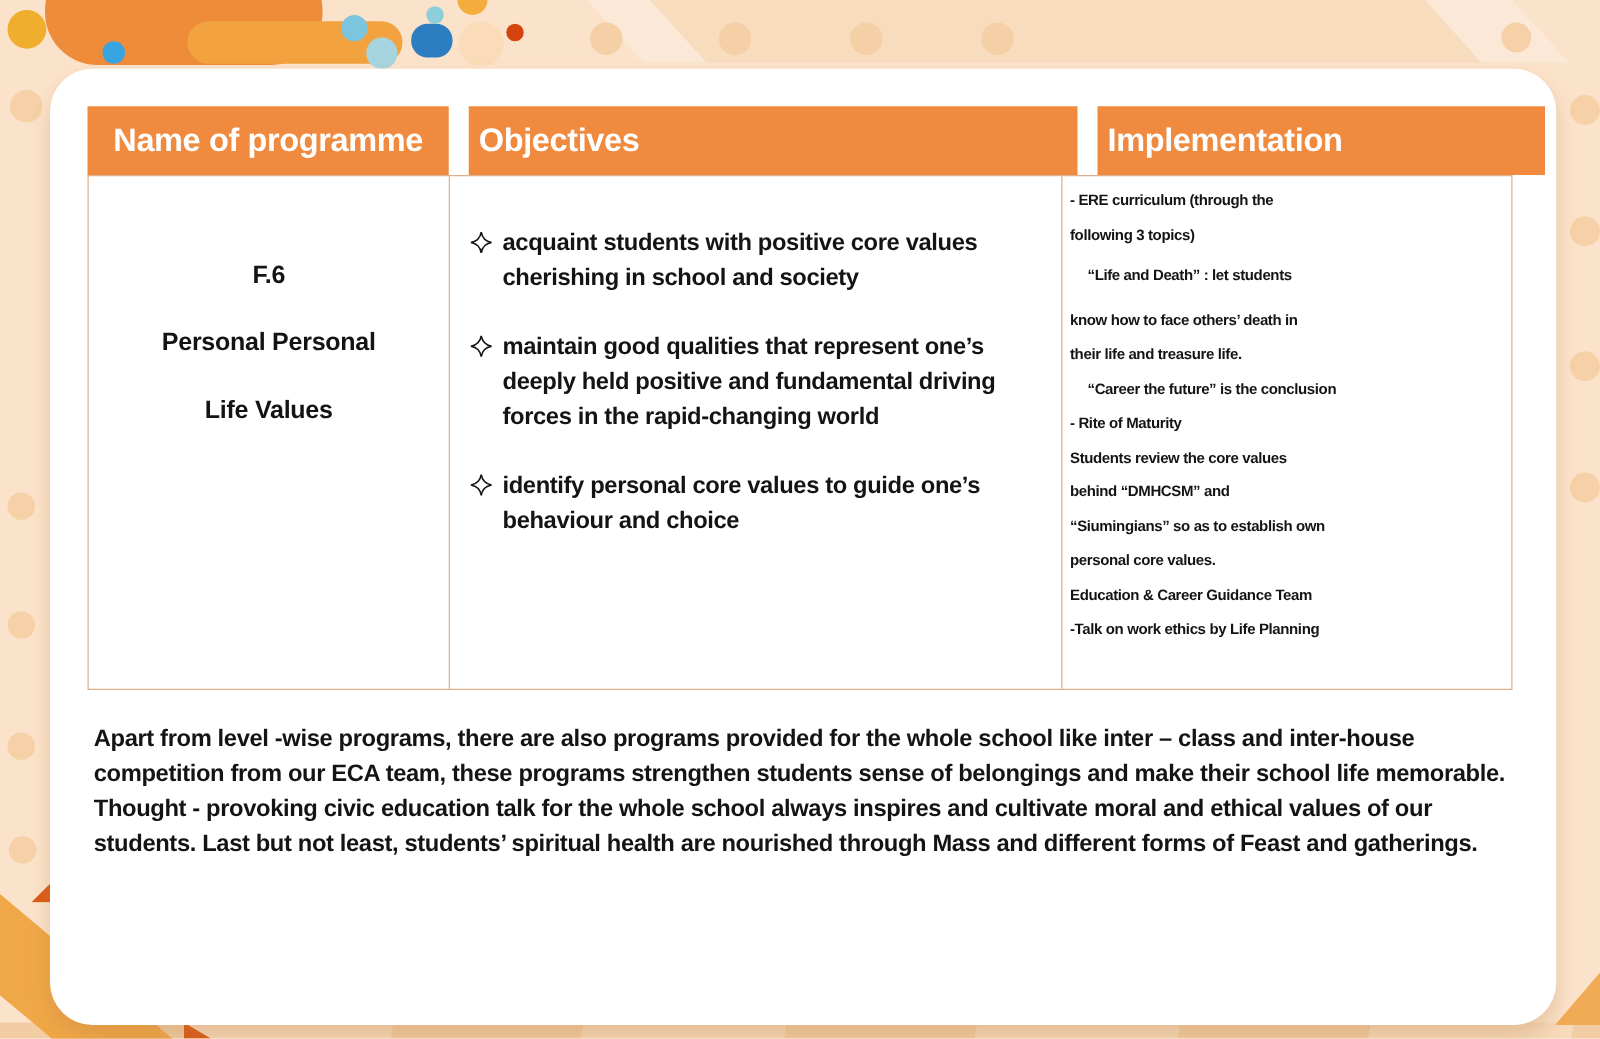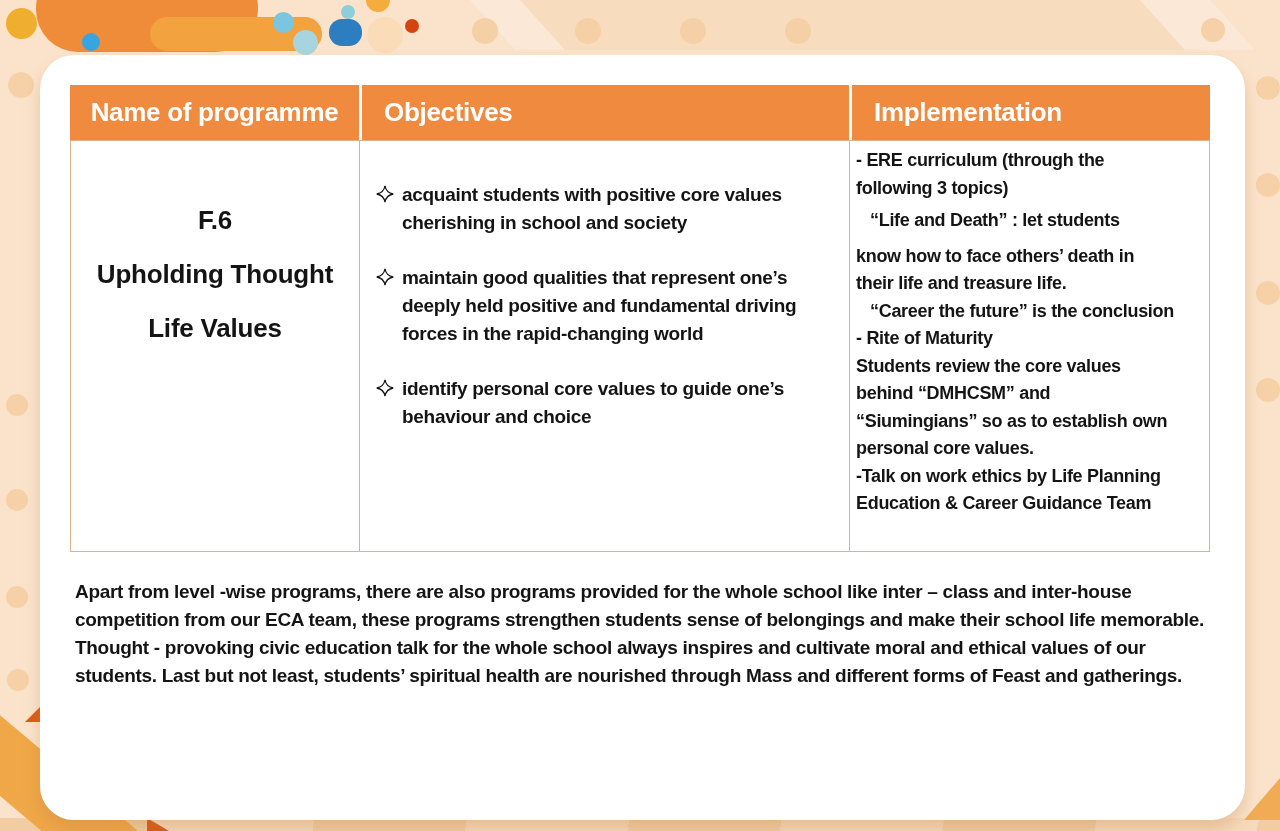--- a/index.html
+++ b/index.html
@@ -34,33 +34,33 @@
     clip-path:polygon(0 100%,100% 0,100% 100%);z-index:2;}
   .ribbon-tri2{position:absolute;left:147px;top:818px;width:22px;height:13px;background:#d95815;
     clip-path:polygon(0 0,100% 100%,0 100%);z-index:2;}
   .corner-tri{position:absolute;left:1244px;top:778px;width:36px;height:42px;background:#f2ab55;
     clip-path:polygon(100% 0,100% 100%,0 100%);z-index:2;}
   
   .card{position:absolute;left:40px;top:55px;width:1205px;height:765px;background:#ffffff;
     border-radius:34px;z-index:3;box-shadow:0 9px 16px rgba(185,125,65,0.30);}
   
   .tbl{position:absolute;left:30px;top:30px;width:1140px;}
-  .thead{display:grid;grid-template-columns:289px 487px 358px;column-gap:3px;height:55px;}
+  .thead{display:grid;grid-template-columns:289px 487px 358px;column-gap:16px;height:55px;}
   .th{background:#ef8a3e;color:#ffffff;font-size:26px;line-height:55px;letter-spacing:-0.3px;white-space:nowrap;overflow:hidden;}
   .th1{text-align:center;}
-  .th2,.th3{padding-left:22px;}
+  .th2,.th3{padding-left:8px;}
   .tbody{display:grid;grid-template-columns:289px 490px 359px;border:1px solid #e0b08a;height:410px;box-sizing:content-box;}
   .td{overflow:hidden;}
   .c1{border-right:1px solid #e0b08a;text-align:center;padding-top:52px;box-sizing:border-box;}
-  .pline{font-size:26px;line-height:54px;letter-spacing:-0.2px;}
+  .pline{font-size:20px;line-height:54px;letter-spacing:-0.2px;}
   .c2{border-right:1px solid #e0b08a;padding:40px 20px 0 16px;box-sizing:border-box;}
   .obj{display:flex;margin-bottom:27px;font-size:19px;line-height:28px;letter-spacing:-0.3px;}
   .star{flex:0 0 26px;}
   .star svg{display:block;margin-top:4px;}
-  .c3{padding:6px 6px 0 6px;box-sizing:border-box;font-size:18px;line-height:27.5px;letter-spacing:-0.3px;}
+  .c3{padding:6px 6px 0 6px;box-sizing:border-box;font-size:12px;line-height:27.5px;letter-spacing:-0.3px;}
   .iline{white-space:nowrap;}
   .ind{padding-left:14px;}
   .g1{margin-top:5px;}
   .g2{margin-top:8px;}
   
   .footer{position:absolute;left:35px;top:523px;width:1135px;font-size:19px;line-height:28px;letter-spacing:-0.3px;}
 </style>
 </head>
 <body>
 
@@ -109,21 +109,21 @@
     <div class="tbl">
       <div class="thead">
         <div class="th th1">Name of programme</div>
         <div class="th th2">Objectives</div>
         <div class="th th3">Implementation</div>
       </div>
       <div class="tbody">
 
         <div class="td c1">
           <div class="pline">F.6</div>
-          <div class="pline">Upholding Thought</div>
+          <div class="pline">Personal Personal</div>
           <div class="pline">Life Values</div>
         </div>
 
         <div class="td c2">
           <div class="obj">
             <span class="star">
               <svg width="18" height="18" viewBox="0 0 24 24">
                   <path d="M12 1 Q13.6 10.4 23 12 Q13.6 13.6 12 23 Q10.4 13.6 1 12 Q10.4 10.4 12 1 Z" fill="none" stroke="#141414" stroke-width="1.7"></path>
                 </svg>
             </span>
@@ -152,22 +152,22 @@
           <div class="iline">following 3 topics)</div>
           <div class="iline ind g1">“Life and Death” : let students</div>
           <div class="iline g2">know how to face others’ death in</div>
           <div class="iline">their life and treasure life.</div>
           <div class="iline ind">“Career the future” is the conclusion</div>
           <div class="iline">- Rite of Maturity</div>
           <div class="iline">Students review the core values</div>
           <div class="iline">behind “DMHCSM” and</div>
           <div class="iline">“Siumingians” so as to establish own</div>
           <div class="iline">personal core values.</div>
+          <div class="iline">Education &amp; Career Guidance Team</div>
           <div class="iline">-Talk on work ethics by Life Planning</div>
-          <div class="iline">Education &amp; Career Guidance Team</div>
         </div>
 
       </div>
     </div>
 
     <div class="footer">Apart from level -wise programs, there are also programs provided for the whole school like inter – class and inter-house competition from our ECA team, these programs strengthen students sense of belongings and make their school life memorable. Thought - provoking civic education talk for the whole school always inspires and cultivate moral and ethical values of our students. Last but not least, students’ spiritual health are nourished through Mass and different forms of Feast and gatherings.</div>
 
   </div>
 
 </div>

